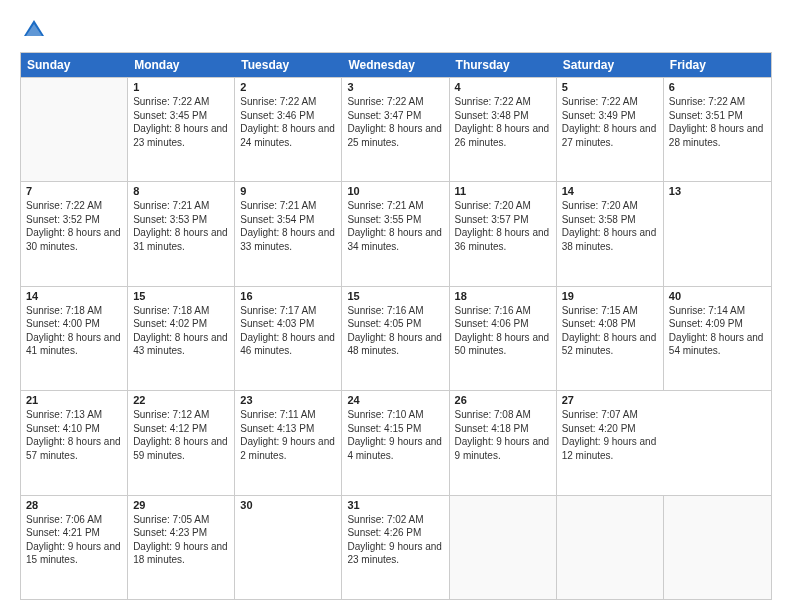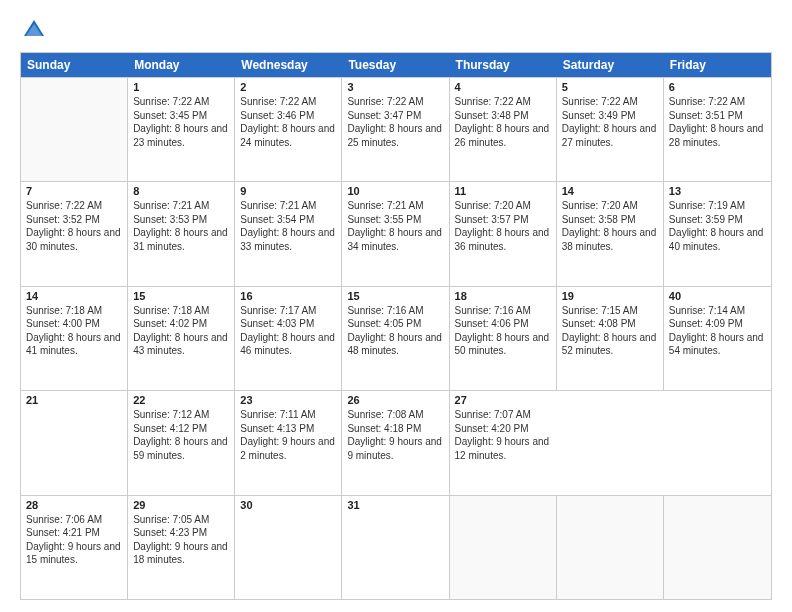--- a/index.html
+++ b/index.html
@@ -128,22 +128,22 @@
     <div class="title-block">
       <div class="month-title"></div>
       <div class="location"></div>
     </div>
   </div>
 
   <div class="calendar">
     <div class="cal-header">
     <div class="cal-header-cell">Sunday</div>
         <div class="cal-header-cell">Monday</div>
+        <div class="cal-header-cell">Tuesday</div>
         <div class="cal-header-cell">Wednesday</div>
-        <div class="cal-header-cell">Tuesday</div>
         <div class="cal-header-cell">Thursday</div>
         <div class="cal-header-cell">Saturday</div>
         <div class="cal-header-cell">Friday</div>
       </div>
     <div class="cal-body">
     <div class="cal-row">
           <div class="cal-cell empty"></div>
           <div class="cal-cell">
             <div class="day-number">1</div>
             <div class="cell-text">Sunrise: 7:22 AM<br>Sunset: 3:45 PM<br>Daylight: 8 hours and 23 minutes.</div>
@@ -189,21 +189,20 @@
           <div class="cal-cell">
             <div class="day-number">11</div>
             <div class="cell-text">Sunrise: 7:20 AM<br>Sunset: 3:57 PM<br>Daylight: 8 hours and 36 minutes.</div>
           </div>
           <div class="cal-cell">
             <div class="day-number">14</div>
             <div class="cell-text">Sunrise: 7:20 AM<br>Sunset: 3:58 PM<br>Daylight: 8 hours and 38 minutes.</div>
           </div>
           <div class="cal-cell">
             <div class="day-number">13</div>
-            <div class="cell-text">Sunrise: 7:19 AM<br>Sunset: 3:59 PM<br>Daylight: 8 hours and 40 minutes.</div>
           </div>
         </div>
         <div class="cal-row">
           <div class="cal-cell">
             <div class="day-number">14</div>
             <div class="cell-text">Sunrise: 7:18 AM<br>Sunset: 4:00 PM<br>Daylight: 8 hours and 41 minutes.</div>
           </div>
           <div class="cal-cell">
             <div class="day-number">15</div>
             <div class="cell-text">Sunrise: 7:18 AM<br>Sunset: 4:02 PM<br>Daylight: 8 hours and 43 minutes.</div>
@@ -225,30 +224,35 @@
             <div class="cell-text">Sunrise: 7:15 AM<br>Sunset: 4:08 PM<br>Daylight: 8 hours and 52 minutes.</div>
           </div>
           <div class="cal-cell">
             <div class="day-number">40</div>
             <div class="cell-text">Sunrise: 7:14 AM<br>Sunset: 4:09 PM<br>Daylight: 8 hours and 54 minutes.</div>
           </div>
         </div>
         <div class="cal-row">
           <div class="cal-cell">
             <div class="day-number">21</div>
+            <div class="cell-text">Sunrise: 7:13 AM<br>Sunset: 4:10 PM<br>Daylight: 8 hours and 57 minutes.</div>
           </div>
           <div class="cal-cell">
             <div class="day-number">22</div>
             <div class="cell-text">Sunrise: 7:12 AM<br>Sunset: 4:12 PM<br>Daylight: 8 hours and 59 minutes.</div>
           </div>
           <div class="cal-cell">
             <div class="day-number">23</div>
             <div class="cell-text">Sunrise: 7:11 AM<br>Sunset: 4:13 PM<br>Daylight: 9 hours and 2 minutes.</div>
           </div>
           <div class="cal-cell">
+            <div class="day-number">24</div>
+            <div class="cell-text">Sunrise: 7:10 AM<br>Sunset: 4:15 PM<br>Daylight: 9 hours and 4 minutes.</div>
+          </div>
+          <div class="cal-cell">
             <div class="day-number">26</div>
             <div class="cell-text">Sunrise: 7:08 AM<br>Sunset: 4:18 PM<br>Daylight: 9 hours and 9 minutes.</div>
           </div>
           <div class="cal-cell">
             <div class="day-number">27</div>
             <div class="cell-text">Sunrise: 7:07 AM<br>Sunset: 4:20 PM<br>Daylight: 9 hours and 12 minutes.</div>
           </div>
         </div>
         <div class="cal-row">
           <div class="cal-cell">
@@ -257,20 +261,21 @@
           </div>
           <div class="cal-cell">
             <div class="day-number">29</div>
             <div class="cell-text">Sunrise: 7:05 AM<br>Sunset: 4:23 PM<br>Daylight: 9 hours and 18 minutes.</div>
           </div>
           <div class="cal-cell">
             <div class="day-number">30</div>
           </div>
           <div class="cal-cell">
             <div class="day-number">31</div>
+            <div class="cell-text">Sunrise: 7:02 AM<br>Sunset: 4:26 PM<br>Daylight: 9 hours and 23 minutes.</div>
           </div>
           <div class="cal-cell empty"></div>
           <div class="cal-cell empty"></div>
           <div class="cal-cell empty"></div>
         </div>
       </div>
   </div>
 </div>
 
 </body></html>

